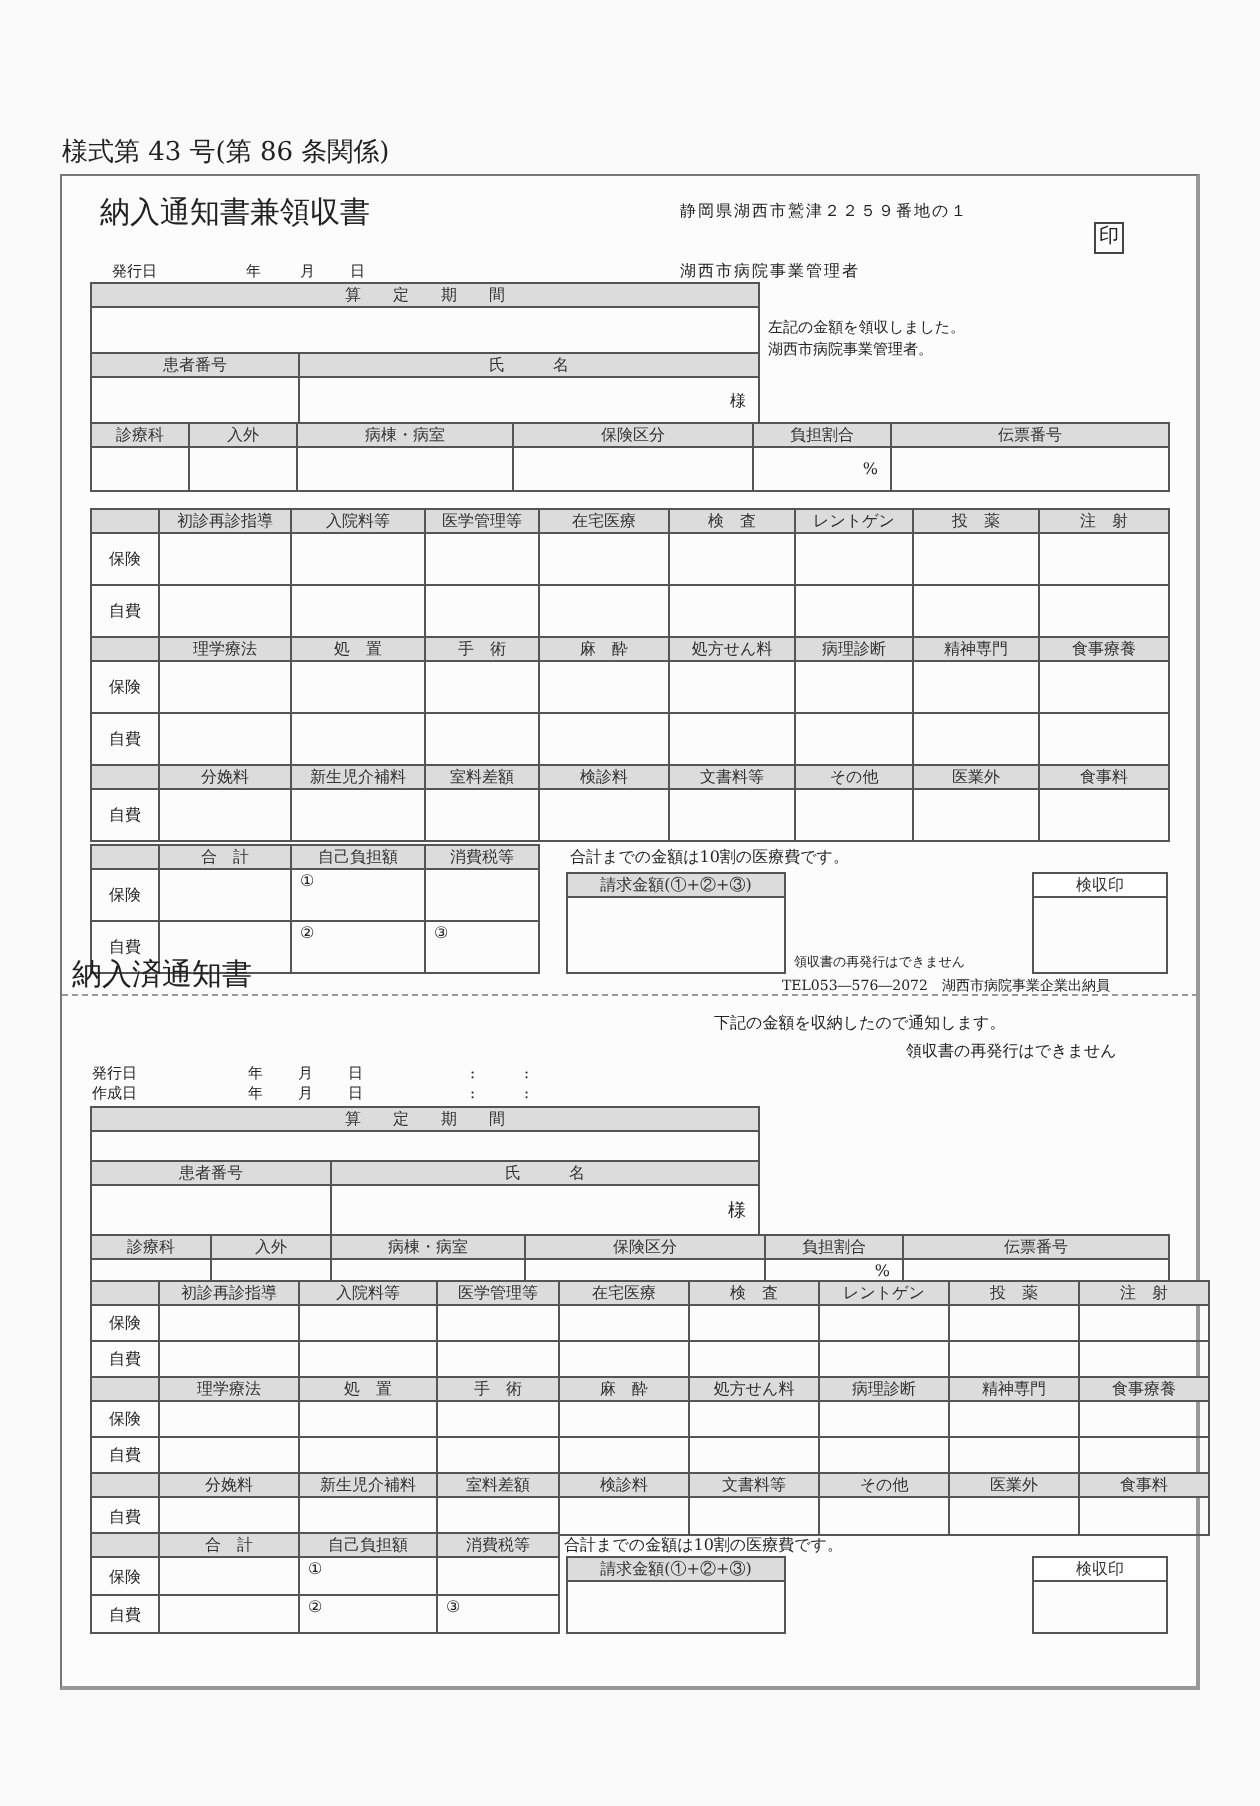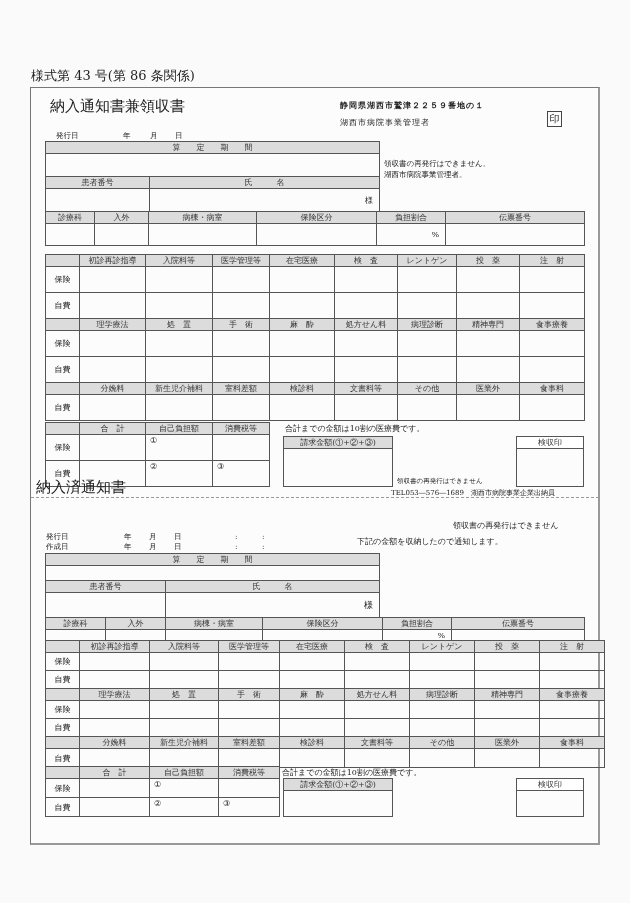--- a/index.html
+++ b/index.html
@@ -21,22 +21,22 @@
   .pct { font-size: 12px; }
   .stamp { left: 547px; top: 111px; width: 15px; height: 16px; border: 1px solid #444; font-size: 10px; text-align: center; line-height: 14px; }
 </style>
 </head>
 <body>
 
 <div class="abs form-number">様式第 43 号(第 86 条関係)</div>
 <div class="abs outer"></div>
 
 <div class="abs title-lg" style="left:50px;top:97px;">納入通知書兼領収書</div>
-<div class="abs t" style="left:340px;top:100px;letter-spacing:1px;font-weight:bold;">静岡県湖西市鷲津２２５９番地の１</div>
-<div class="abs t" style="left:340px;top:117px;letter-spacing:1px;">湖西市病院事業管理者</div>
+<div class="abs t" style="left:340px;top:100px;letter-spacing:1px;">静岡県湖西市鷲津２２５９番地の１</div>
+<div class="abs t" style="left:340px;top:130px;letter-spacing:1px;">湖西市病院事業管理者</div>
 <div class="abs stamp">印</div>
 
 <div class="abs t7" style="left:56px;top:131px;">発行日</div>
 <div class="abs t7" style="left:123px;top:131px;">年</div>
 <div class="abs t7" style="left:150px;top:131px;">月</div>
 <div class="abs t7" style="left:175px;top:131px;">日</div>
 
 <table class="g" style="left:45px;top:141px;width:334px;">
   <colgroup>
       <col style="width:104px">
@@ -52,21 +52,21 @@
   <tr style="height:11px">
         <td class="h">患者番号</td>
         <td class="h">氏　　　名</td>
       </tr>
   <tr style="height:24px">
         <td></td>
         <td class="r sama">様</td>
       </tr>
 </tbody>
   </table>
-<div class="abs t7" style="left:384px;top:159px;">領収書の再発行はできません。</div>
+<div class="abs t7" style="left:384px;top:159px;">左記の金額を領収しました。</div>
 <div class="abs t7" style="left:384px;top:170px;">湖西市病院事業管理者。</div>
 
 <table class="g" style="left:45px;top:211px;width:539px;">
   <colgroup>
       <col style="width:49px">
       <col style="width:54px">
       <col style="width:108px">
       <col style="width:120px">
       <col style="width:69px">
       <col style="width:139px">
@@ -238,26 +238,26 @@
 <table class="g" style="left:516px;top:436px;width:68px;">
   <tbody>
       <tr style="height:12px">
         <td class="h" style="background:#fff;">検収印</td>
       </tr>
   <tr style="height:38px">
         <td></td>
       </tr>
 </tbody>
   </table>
-<div class="abs" style="left:391px;top:488px;font-size:7px;white-space:nowrap;">TEL053―576―1689　湖西市病院事業企業出納員</div>
+<div class="abs" style="left:391px;top:488px;font-size:7px;white-space:nowrap;">TEL053―576―2072　湖西市病院事業企業出納員</div>
 
 <div class="abs divider"></div>
 
 <div class="abs title-lg" style="left:36px;top:478px;text-align:center;">納入済通知書</div>
-<div class="abs t" style="left:357px;top:506px;margin-top:30px;">下記の金額を収納したので通知します。</div>
+<div class="abs t" style="left:357px;top:506px;">下記の金額を収納したので通知します。</div>
 <div class="abs t" style="left:453px;top:520px;">領収書の再発行はできません</div>
 
 <div class="abs t7" style="left:46px;top:532px;">発行日</div>
 <div class="abs t7" style="left:124px;top:532px;">年</div>
 <div class="abs t7" style="left:149px;top:532px;">月</div>
 <div class="abs t7" style="left:174px;top:532px;">日</div>
 <div class="abs t7" style="left:235px;top:532px;">:</div>
 <div class="abs t7" style="left:262px;top:532px;">:</div>
 <div class="abs t7" style="left:46px;top:542px;">作成日</div>
 <div class="abs t7" style="left:124px;top:542px;">年</div>

